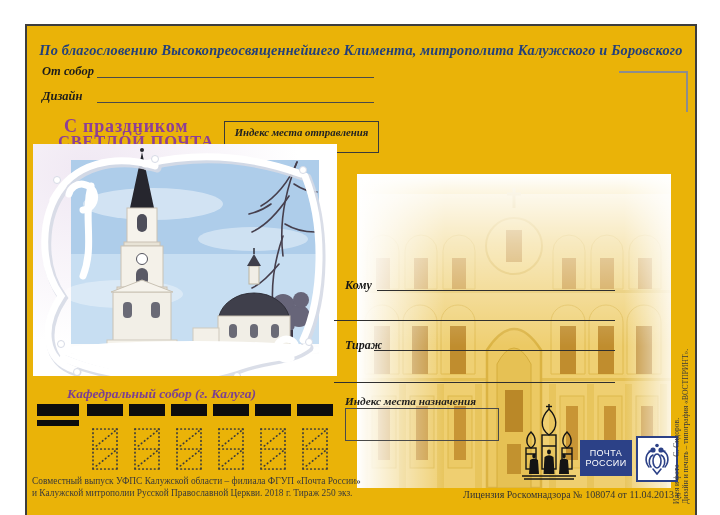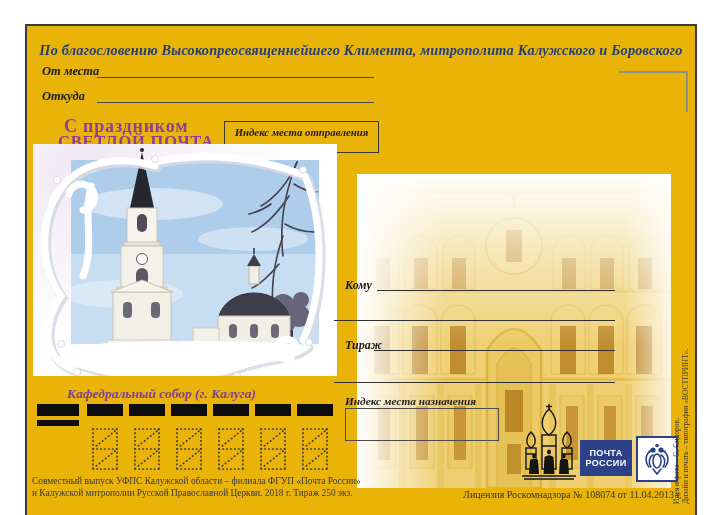--- a/index.html
+++ b/index.html
@@ -35,40 +35,40 @@
                 linear-gradient(90deg,#fff 0%,rgba(255,255,255,0) 28%),
                 linear-gradient(270deg,rgba(255,255,255,.8) 0%,rgba(255,255,255,0) 15%);}
   
   .addr-label{font-style:italic;font-weight:bold;font-size:12px;color:#161616;z-index:3;}
   .addr-rule{border-bottom:1.7px solid #2f2f2f;height:0;z-index:3;}
   .dest-label{left:318px;top:369px;font-style:italic;font-weight:bold;font-size:11.3px;color:#1d1d1d;z-index:3;}
   .dest-box{left:318px;top:382px;width:152px;height:31px;border:1.6px solid #4a4a4a;z-index:3;}
   
   .church-icon{left:493px;top:378px;width:58px;height:78px;z-index:4;}
   .postlogo{left:553px;top:414px;width:52px;height:36px;background:#2c4187;color:#fff;z-index:4;
-            font-family:"Liberation Sans",sans-serif;font-weight:bold;font-size:9px;line-height:10px;
+            font-family:"Liberation Sans",sans-serif;font-weight:normal;font-size:9px;line-height:10px;
             display:flex;flex-direction:column;align-items:center;justify-content:center;letter-spacing:.4px;}
   .eaglebox{left:609px;top:410px;width:38px;height:42px;border:2.5px solid #2c4187;background:#fff;z-index:4;
             display:flex;align-items:center;justify-content:center;}
   
   .issue{left:5px;font-size:9.4px;color:#3a3a3a;z-index:5;}
   .license{left:410px;top:463px;width:245px;text-align:right;font-size:10px;color:#333;z-index:5;}
   .credits{left:645px;top:478px;width:196px;transform:rotate(-90deg);transform-origin:0 0;
            font-size:7.6px;line-height:9px;color:#3a3a3a;z-index:5;}
 </style>
 </head>
 <body>
 
 <div class="card">
 
   <div class="abs blessing">По благословению Высокопреосвященнейшего Климента, митрополита Калужского и Боровского</div>
 
-  <div class="abs fld-label" style="left:15px;top:38px;">От места</div>
+  <div class="abs fld-label" style="left:15px;top:38px;">От собор</div>
   <div class="abs rule" style="left:70px;top:51px;width:277px;"></div>
-  <div class="abs fld-label" style="left:15px;top:63px;">Откуда</div>
+  <div class="abs fld-label" style="left:15px;top:63px;">Дизайн</div>
   <div class="abs rule" style="left:70px;top:76px;width:277px;"></div>
 
   <div class="abs bracket"></div>
 
   <div class="abs greet greet1">С праздником</div>
   <div class="abs greet greet2">СВЕТЛОЙ ПОЧТА</div>
   <div class="abs greet greet3">ИЗ КАЛУГИ!</div>
 
   <div class="abs idxbox">
     <span>Индекс места отправления</span>

